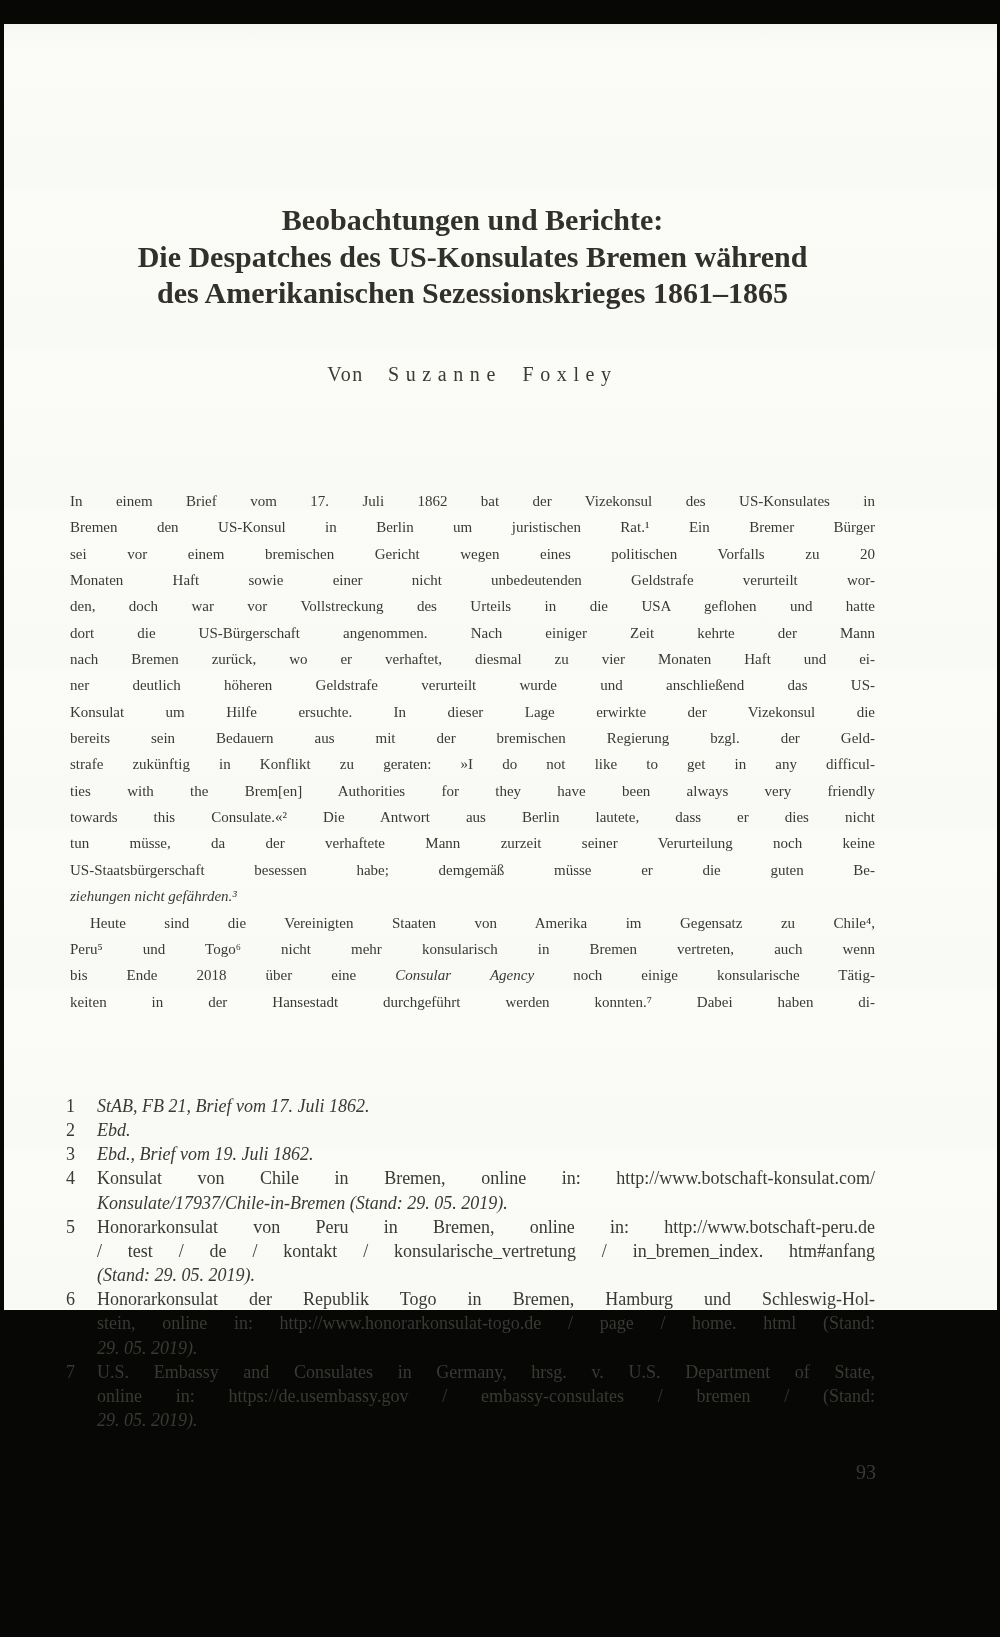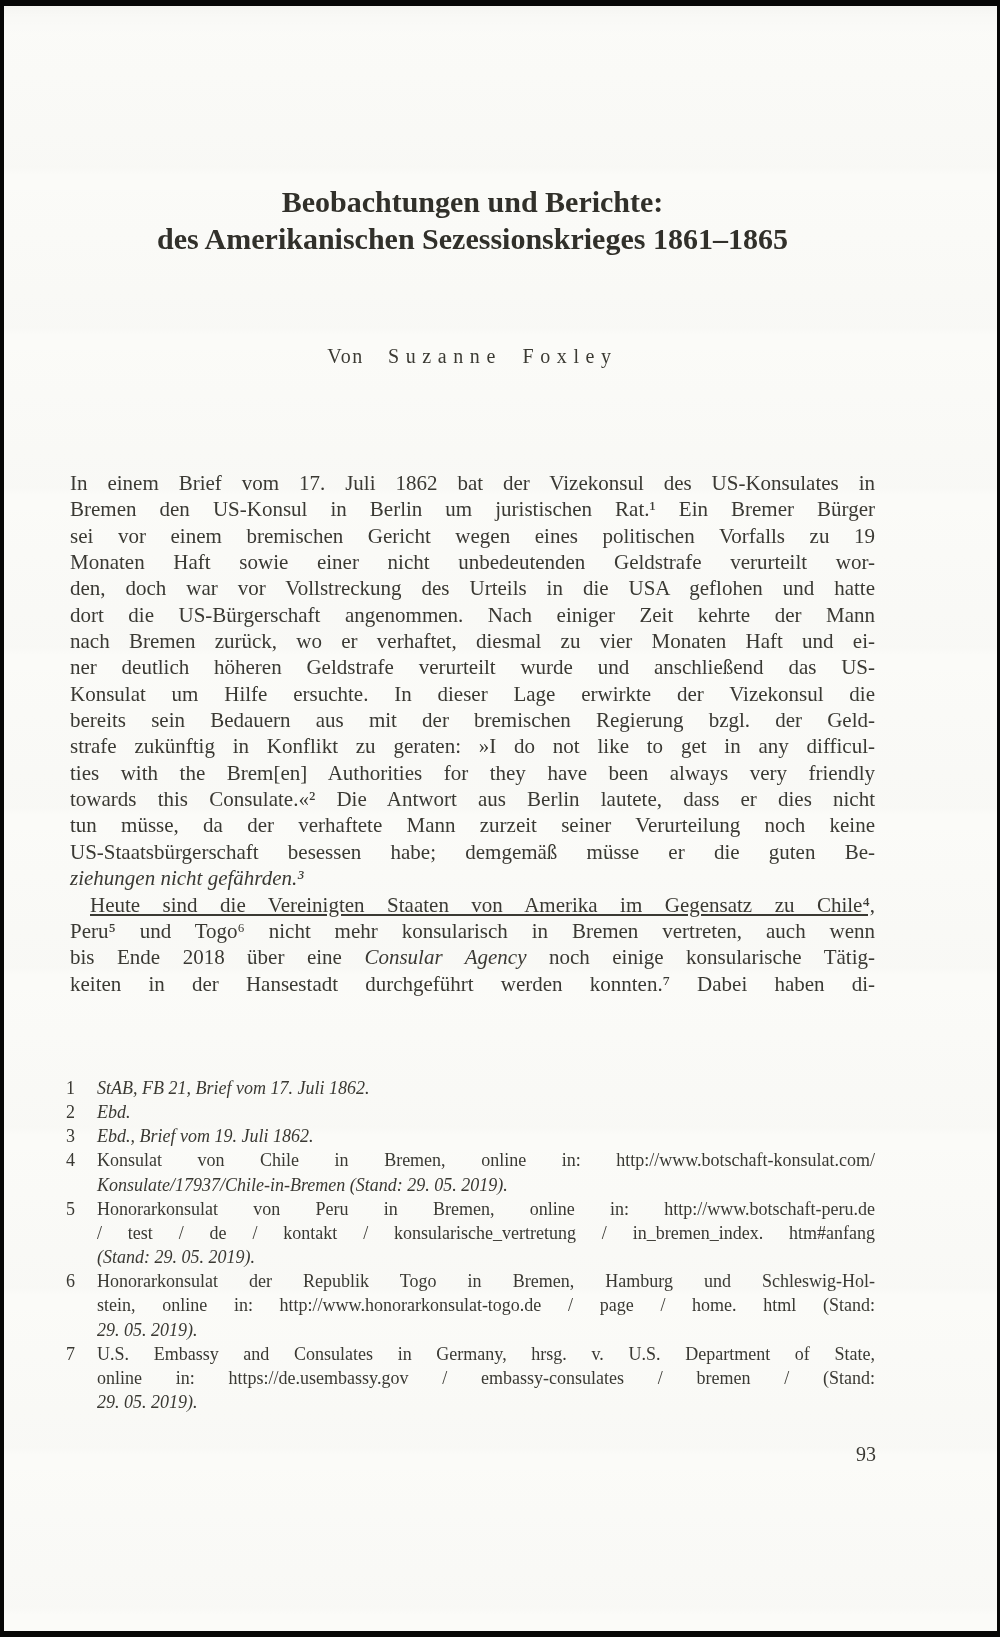--- a/index.html
+++ b/index.html
@@ -6,22 +6,22 @@
   .scan {
     position: relative;
     width: 1000px;
     height: 1637px;
     background: #070706;
     font-family: "Liberation Serif", "DejaVu Serif", serif;
     overflow: hidden;
   }
   .page {
     position: absolute;
-    left: 4px; top: 6px;
-    width: 993px; height: 1625px;
+    left: 4px; top: 24px;
+    width: 993px; height: 1286px;
     background: #fbfbf8;
     background-image:
       linear-gradient(180deg,
         rgba(0,0,0,0.015) 0px, rgba(0,0,0,0) 30px),
       repeating-linear-gradient(180deg,
         rgba(120,120,110,0.025) 0px, rgba(120,120,110,0) 9px, rgba(120,120,110,0.018) 160px);
   }
   .title-block {
     position: absolute;
     left: 66px; top: 178px; width: 805px;
@@ -37,27 +37,27 @@
     text-align: center;
     font-size: 20px;
     line-height: 24px;
     color: #3b3a33;
   }
   .byline .prefix { letter-spacing: 0.08em; }
   .byline .author { letter-spacing: 0.33em; word-spacing: 0.45em; margin-left: 24px; }
   .bodytext {
     position: absolute;
     left: 66px; top: 464px; width: 805px;
-    font-size: 21px;
+    font-size: 15px;
     line-height: 26.35px;
     color: #3a3933;
   }
   .ln { text-align: justify; text-align-last: justify; }
   .ln.end { text-align-last: auto; font-style: italic; }
-  .ln.ind { text-indent: 20px; text-decoration: underline; }
+  .ln.ind { text-indent: 20px; }
   .footnotes {
     position: absolute;
     left: 62px; top: 1070px; width: 809px;
     font-size: 18px;
     line-height: 24.15px;
     color: #3a3933;
   }
   .fn { display: flex; }
   .fn-num { width: 31px; flex: none; }
   .fn-body { flex: 1; min-width: 0; }
@@ -72,32 +72,33 @@
   i { font-style: italic; }
 </style>
 </head>
 <body>
 
 <div class="scan">
   <div class="page">
 
     <div class="title-block">
       <div>Beobachtungen und Berichte:</div>
+      <div>Die Despatches des US-Konsulates Bremen während</div>
       <div>des Amerikanischen Sezessionskrieges 1861–1865</div>
     </div>
 
     <div class="byline">
       <span class="prefix">Von</span><span class="author">Suzanne Foxley</span>
     </div>
 
     <div class="bodytext">
       <div>
         <div class="ln">In einem Brief vom 17. Juli 1862 bat der Vizekonsul des US-Konsulates in</div>
         <div class="ln">Bremen den US-Konsul in Berlin um juristischen Rat.¹ Ein Bremer Bürger</div>
-        <div class="ln">sei vor einem bremischen Gericht wegen eines politischen Vorfalls zu 19</div>
+        <div class="ln">sei vor einem bremischen Gericht wegen eines politischen Vorfalls zu 20</div>
         <div class="ln">Monaten Haft sowie einer nicht unbedeutenden Geldstrafe verurteilt wor-</div>
         <div class="ln">den, doch war vor Vollstreckung des Urteils in die USA geflohen und hatte</div>
         <div class="ln">dort die US-Bürgerschaft angenommen. Nach einiger Zeit kehrte der Mann</div>
         <div class="ln">nach Bremen zurück, wo er verhaftet, diesmal zu vier Monaten Haft und ei-</div>
         <div class="ln">ner deutlich höheren Geldstrafe verurteilt wurde und anschließend das US-</div>
         <div class="ln">Konsulat um Hilfe ersuchte. In dieser Lage erwirkte der Vizekonsul die</div>
         <div class="ln">bereits sein Bedauern aus mit der bremischen Regierung bzgl. der Geld-</div>
         <div class="ln">strafe zukünftig in Konflikt zu geraten: »I do not like to get in any difficul-</div>
         <div class="ln">ties with the Brem[en] Authorities for they have been always very friendly</div>
         <div class="ln">towards this Consulate.«² Die Antwort aus Berlin lautete, dass er dies nicht</div>

